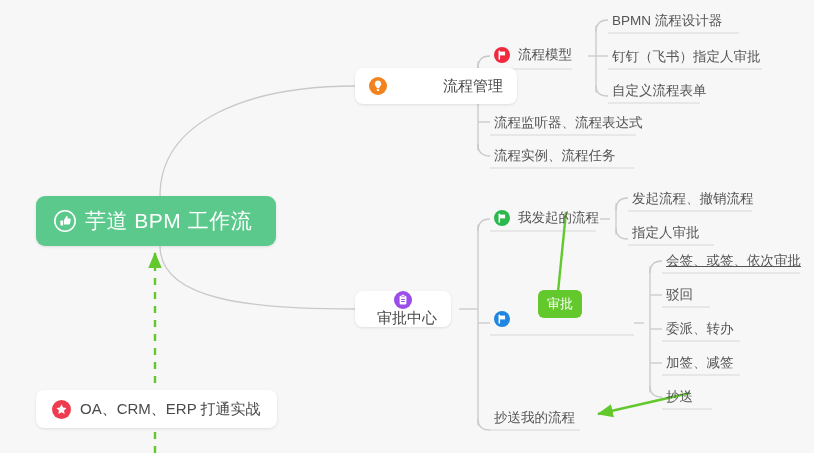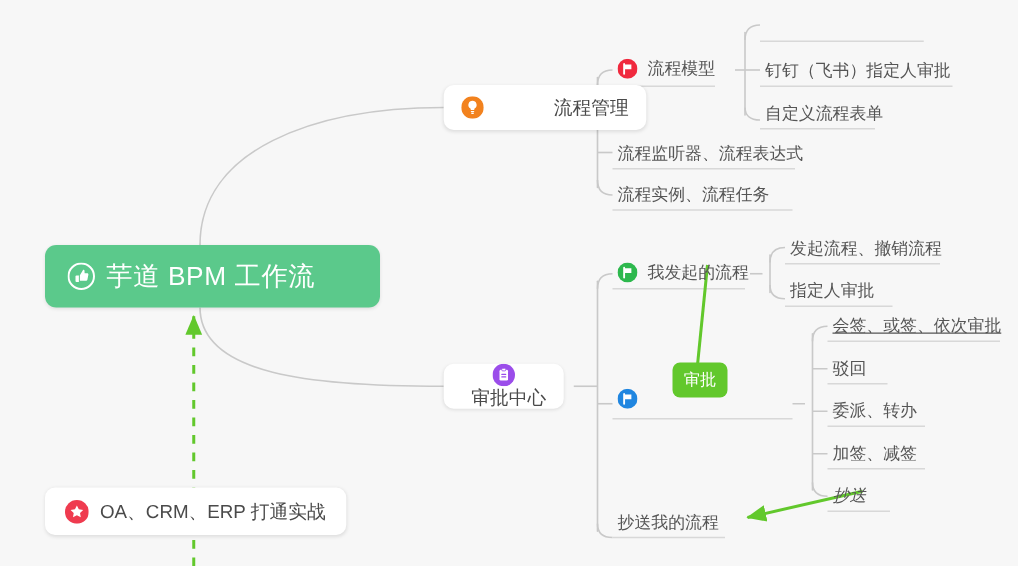--- a/index.html
+++ b/index.html
@@ -10,21 +10,21 @@
     overflow:hidden;
     position:relative;
   }
   #canvas{position:absolute;inset:0;width:814px;height:453px;}
   svg.links{position:absolute;left:0;top:0;width:814px;height:453px;pointer-events:none;}
 
   
   .root-node{
     position:absolute;
     left:36px;top:196px;
-    width:268px;height:50px;
+    width:240px;height:50px;
     background:#5bc98b;
     border-radius:9px;
     display:flex;align-items:center;
     box-shadow:0 1px 3px rgba(0,0,0,.10);
     box-sizing:border-box;
     padding-left:18px;
   }
   .root-label{
     color:#ffffff;
     font-size:21px;
@@ -227,20 +227,23 @@
         <path d="M6 4.6h5.1v3.8H6z" fill="#ffffff"></path>
       </svg>
     </span>
     <span class="leaf-text">流程模型</span>
   </div>
 
   <div class="leaf" style="left:490px;top:145px;">
     <span class="leaf-text">流程实例、流程任务</span>
   </div>
 
+  <div class="leaf" style="left:608px;top:10px;">
+    <span class="leaf-text">BPMN 流程设计器</span>
+  </div>
   <div class="leaf" style="left:608px;top:46px;">
     <span class="leaf-text">钉钉（飞书）指定人审批</span>
   </div>
   <div class="leaf with-icon" style="left:490px;top:207px;">
     <span class="ic">
       <svg width="16" height="16" viewBox="0 0 16 16">
         <circle cx="8" cy="8" r="8" fill="#2db84d"></circle>
         <path d="M5.3 4.2v7.8" stroke="#ffffff" stroke-width="1.5" stroke-linecap="round"></path>
         <path d="M6 4.6h5.1v3.8H6z" fill="#ffffff"></path>
       </svg>
@@ -278,21 +281,21 @@
   </div>
   <div class="leaf" style="left:662px;top:284px;">
     <span class="leaf-text">驳回</span>
   </div>
   <div class="leaf" style="left:662px;top:318px;">
     <span class="leaf-text">委派、转办</span>
   </div>
   <div class="leaf" style="left:662px;top:352px;">
     <span class="leaf-text">加签、减签</span>
   </div>
-  <div class="leaf" style="left:662px;top:386px;font-style:italic;">
+  <div class="leaf" style="left:662px;top:386px;">
     <span class="leaf-text">抄送</span>
   </div>
 
   <div class="badge" style="left:538px;top:264px;margin-top:26px;">
     <span>审批</span>
   </div>
 
   <div class="note-card">
     <span class="ic">
       <svg width="19" height="19" viewBox="0 0 19 19">

